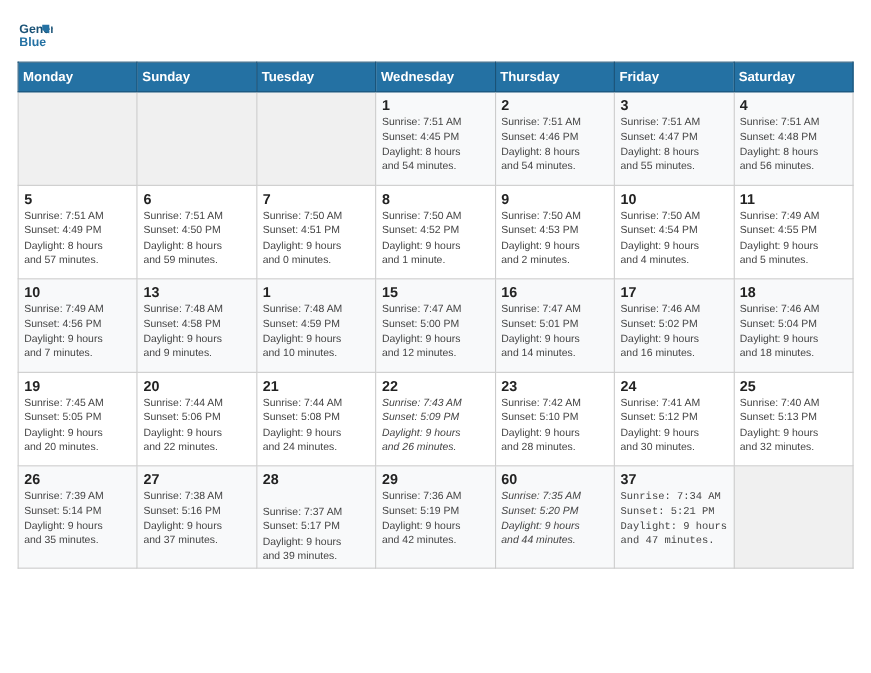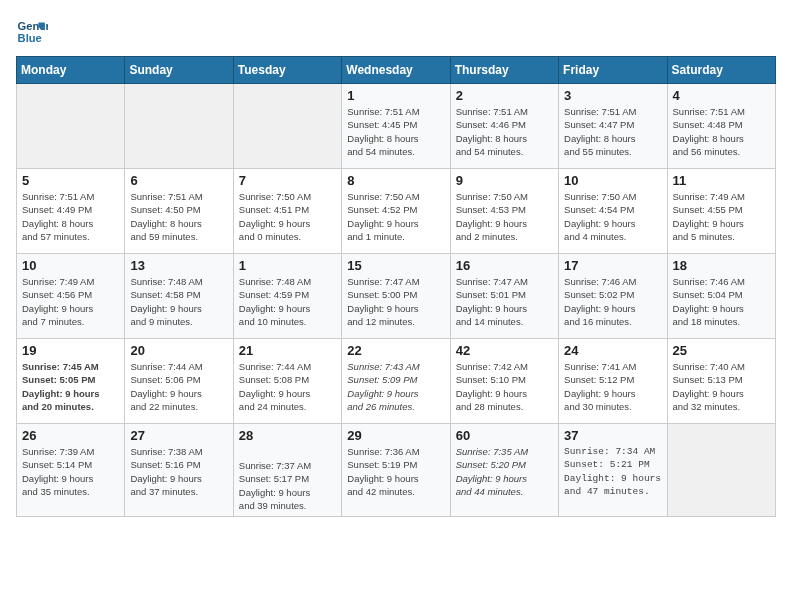--- a/index.html
+++ b/index.html
@@ -244,21 +244,21 @@
           <span class="day-num">18</span>
           <div class="day-info" style="white-space: pre-line;">Sunrise: 7:46 AM
 Sunset: 5:04 PM
 Daylight: 9 hours
 and 18 minutes.</div>
         </td>
       </tr>
       <tr>
         <td>
           <span class="day-num">19</span>
-          <div class="day-info" style="white-space: pre-line; font-weight: bold;">Sunrise: 7:45 AM
+          <div class="day-info" style="white-space: pre-line;">Sunrise: 7:45 AM
 Sunset: 5:05 PM
 Daylight: 9 hours
 and 20 minutes.</div>
         </td>
         <td>
           <span class="day-num">20</span>
           <div class="day-info" style="white-space: pre-line;">Sunrise: 7:44 AM
 Sunset: 5:06 PM
 Daylight: 9 hours
 and 22 minutes.</div>
@@ -271,21 +271,21 @@
 and 24 minutes.</div>
         </td>
         <td>
           <span class="day-num">22</span>
           <div class="day-info" style="white-space: pre-line; font-style: italic;">Sunrise: 7:43 AM
 Sunset: 5:09 PM
 Daylight: 9 hours
 and 26 minutes.</div>
         </td>
         <td>
-          <span class="day-num">42</span>
+          <span class="day-num">23</span>
           <div class="day-info" style="white-space: pre-line;">Sunrise: 7:42 AM
 Sunset: 5:10 PM
 Daylight: 9 hours
 and 28 minutes.</div>
         </td>
         <td>
           <span class="day-num">24</span>
           <div class="day-info" style="white-space: pre-line;">Sunrise: 7:41 AM
 Sunset: 5:12 PM
 Daylight: 9 hours

